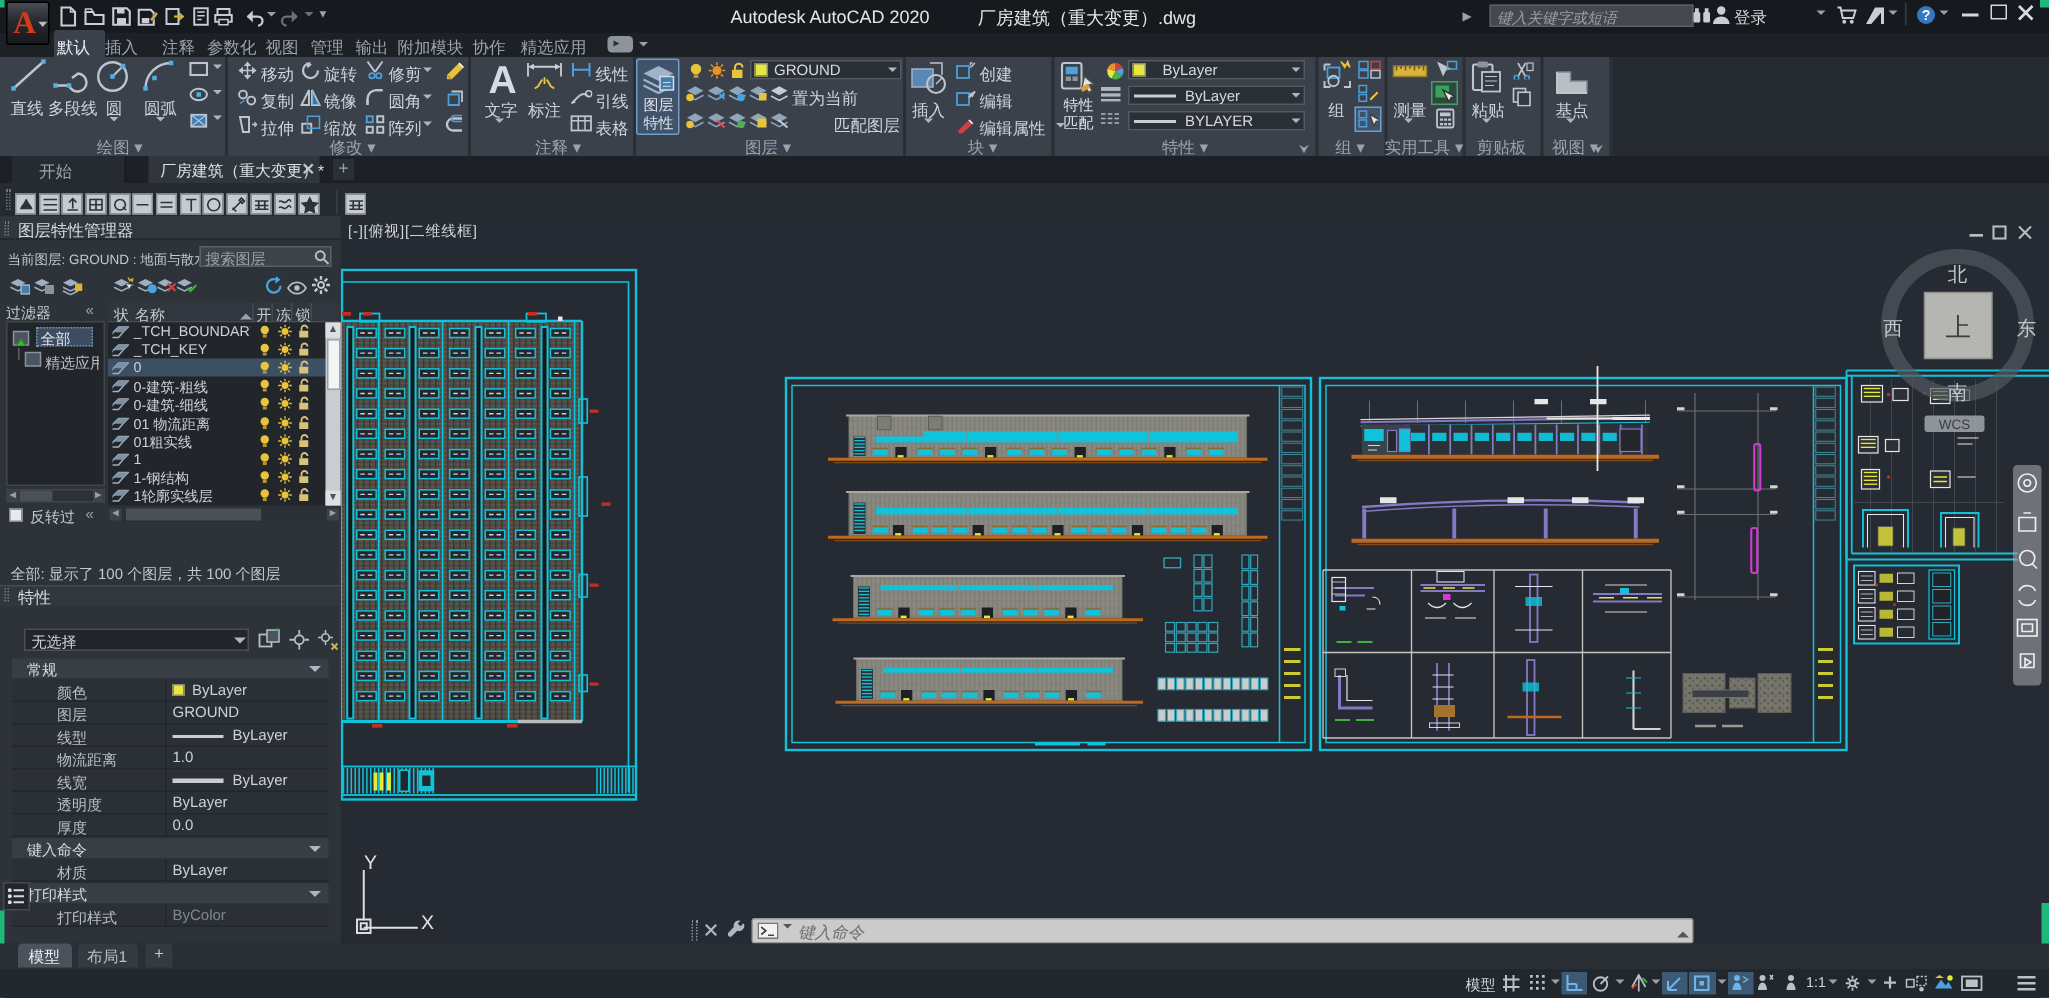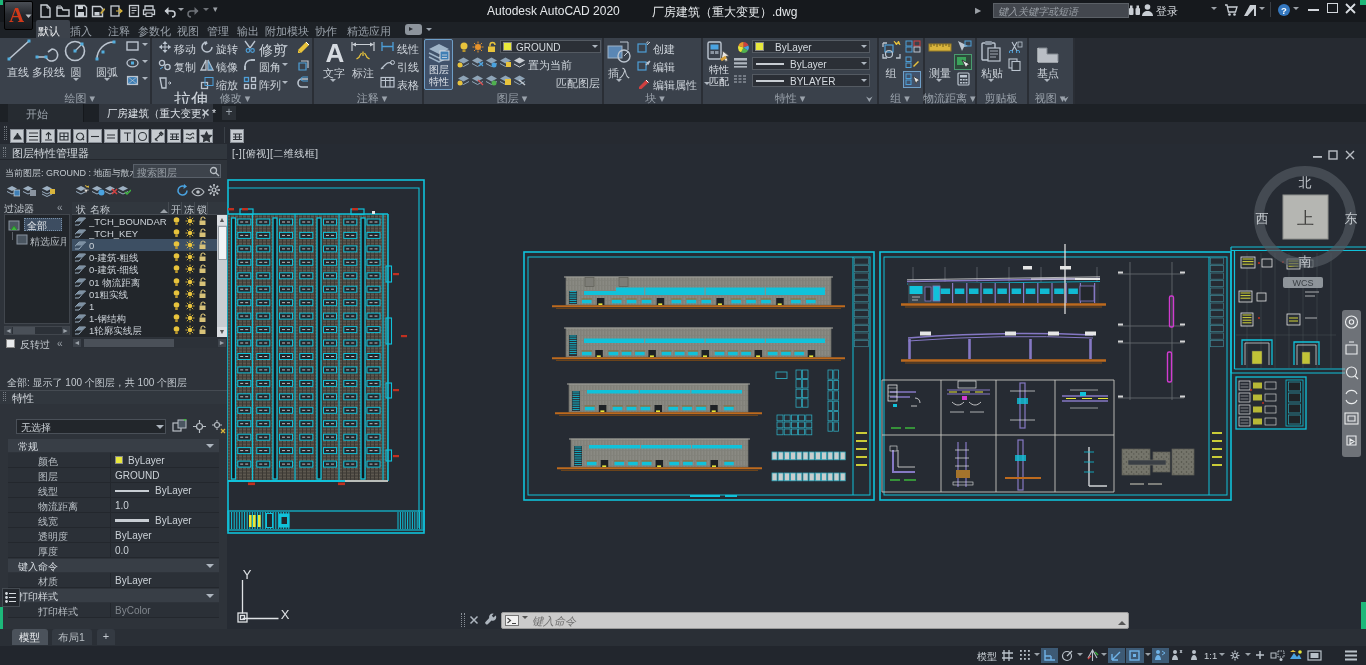--- a/index.html
+++ b/index.html
@@ -175,42 +175,42 @@
 <svg class="abs" style="left:200px;top:40px" width="14" height="14" viewBox="0 0 14 14">
       <path d="M12 7a5 5 0 1 1-5-5" fill="none" stroke="#bcc5d0" stroke-width="1.5"></path>
       <path d="M4 1.5L8 3 5 5.5z" fill="#bcc5d0"></path>
     </svg>
 <div class="abs" style="left:216px;top:42px;font-size:11px;color:#ced4db;white-space:nowrap">旋转</div>
 <svg class="abs" style="left:243px;top:40px" width="14" height="14" viewBox="0 0 14 14">
       <path d="M2 1l5 7M12 1L7 8" stroke="#bcc5d0" stroke-width="1.3"></path>
       <circle cx="5" cy="10.5" r="1.8" fill="none" stroke="#4d9fd8" stroke-width="1.2"></circle>
       <circle cx="9.5" cy="10.5" r="1.8" fill="none" stroke="#4d9fd8" stroke-width="1.2"></circle>
     </svg>
-<div class="abs" style="left:259px;top:42px;font-size:14px;color:#ced4db;white-space:nowrap">修剪</div>
+<div class="abs" style="left:259px;top:42px;font-size:11px;color:#ced4db;white-space:nowrap">修剪</div>
 <svg class="abs" style="left:158px;top:58px" width="14" height="14" viewBox="0 0 14 14">
       <circle cx="4" cy="5" r="2.6" fill="none" stroke="#bcc5d0" stroke-width="1.3"></circle>
       <circle cx="9.5" cy="9" r="2.6" fill="none" stroke="#bcc5d0" stroke-width="1.3"></circle>
       <path d="M2 11l3-2" stroke="#4d9fd8"></path>
     </svg>
 <div class="abs" style="left:174px;top:60px;font-size:11px;color:#ced4db;white-space:nowrap">复制</div>
 <svg class="abs" style="left:200px;top:58px" width="14" height="14" viewBox="0 0 14 14">
       <path d="M6 2L1 12h5zM8 2l5 10H8z" fill="none" stroke="#bcc5d0" stroke-width="1.3"></path>
       <path d="M8 2l5 10H8z" fill="#4d9fd8" opacity=".55"></path>
     </svg>
 <div class="abs" style="left:216px;top:60px;font-size:11px;color:#ced4db;white-space:nowrap">镜像</div>
 <svg class="abs" style="left:243px;top:58px" width="14" height="14" viewBox="0 0 14 14">
       <path d="M2 12V8a6 6 0 0 1 6-6h4" fill="none" stroke="#bcc5d0" stroke-width="1.5"></path>
       <path d="M8 2h4M2 12V8" stroke="#bcc5d0" stroke-width="1.5"></path>
     </svg>
 <div class="abs" style="left:259px;top:60px;font-size:11px;color:#ced4db;white-space:nowrap">圆角</div>
 <svg class="abs" style="left:158px;top:76px" width="14" height="14" viewBox="0 0 14 14">
       <path d="M2 2h6v10H4z" fill="none" stroke="#bcc5d0" stroke-width="1.3"></path>
       <path d="M10 7h3M11.5 5.5L13 7l-1.5 1.5" stroke="#bcc5d0"></path>
     </svg>
-<div class="abs" style="left:174px;top:88px;font-size:17px;color:#ced4db;white-space:nowrap">拉伸</div>
+<div class="abs" style="left:174px;top:78px;font-size:11px;color:#ced4db;white-space:nowrap">拉伸</div>
 <svg class="abs" style="left:200px;top:76px" width="14" height="14" viewBox="0 0 14 14">
       <rect x="1.5" y="6.5" width="6" height="6" fill="none" stroke="#bcc5d0" stroke-width="1.3"></rect>
       <rect x="5" y="1.5" width="8" height="8" fill="none" stroke="#4d9fd8" stroke-width="1"></rect>
     </svg>
 <div class="abs" style="left:216px;top:78px;font-size:11px;color:#ced4db;white-space:nowrap">缩放</div>
 <svg class="abs" style="left:243px;top:76px" width="14" height="14" viewBox="0 0 14 14">
       <rect x="1.5" y="1.5" width="4" height="4" fill="none" stroke="#4d9fd8" stroke-width="1.3"></rect>
       <rect x="8.5" y="1.5" width="4" height="4" fill="none" stroke="#bcc5d0" stroke-width="1.3"></rect>
       <rect x="1.5" y="8.5" width="4" height="4" fill="none" stroke="#bcc5d0" stroke-width="1.3"></rect>
       <rect x="8.5" y="8.5" width="4" height="4" fill="none" stroke="#bcc5d0" stroke-width="1.3"></rect>
@@ -461,21 +461,21 @@
       <rect x="3" y="3" width="7" height="2.5" fill="#bcc5d0"></rect>
       <g fill="#bcc5d0">
         <rect x="3" y="7" width="2" height="1.5"></rect>
         <rect x="5.7" y="7" width="2" height="1.5"></rect>
         <rect x="8.4" y="7" width="2" height="1.5"></rect>
         <rect x="3" y="10" width="2" height="1.5"></rect>
         <rect x="5.7" y="10" width="2" height="1.5"></rect>
         <rect x="8.4" y="10" width="2" height="1.5"></rect>
       </g>
     </svg>
-<div class="abs" style="left:923px;top:91px;width:52px;text-align:center;font-size:11px;color:#9aa2ab;white-space:nowrap">物流距离 ▾</div>
+<div class="abs" style="left:923px;top:91px;width:52px;text-align:center;font-size:11px;color:#9aa2ab;white-space:nowrap">实用工具 ▾</div>
 <svg class="abs" style="left:980px;top:40px" width="24" height="24" viewBox="0 0 24 24">
       <rect x="2" y="3" width="13" height="17" rx="1" fill="none" stroke="#bcc5d0" stroke-width="1.4"></rect>
       <rect x="5" y="1" width="7" height="4" rx="1" fill="#8a94a0"></rect>
       <rect x="8" y="8" width="12" height="13" fill="#343a42" stroke="#bcc5d0" stroke-width="1.2"></rect>
       <path d="M10 11h8M10 14h8M10 17h6" stroke="#bcc5d0" stroke-width=".8"></path>
     </svg>
 <div class="abs" style="left:978px;top:66px;width:28px;text-align:center;font-size:11px;color:#ced4db;white-space:nowrap">粘贴</div>
 <div class="abs" style="left:988px;top:79px;width:0;height:0;border:3.5px solid transparent;border-top-color:#aeb6bf"></div>
 <svg class="abs" style="left:1008px;top:41px" width="15" height="12" viewBox="0 0 15 12">
       <path d="M4 1l5 9m0-9L4 10" stroke="#bcc5d0" stroke-width="1.1"></path>

